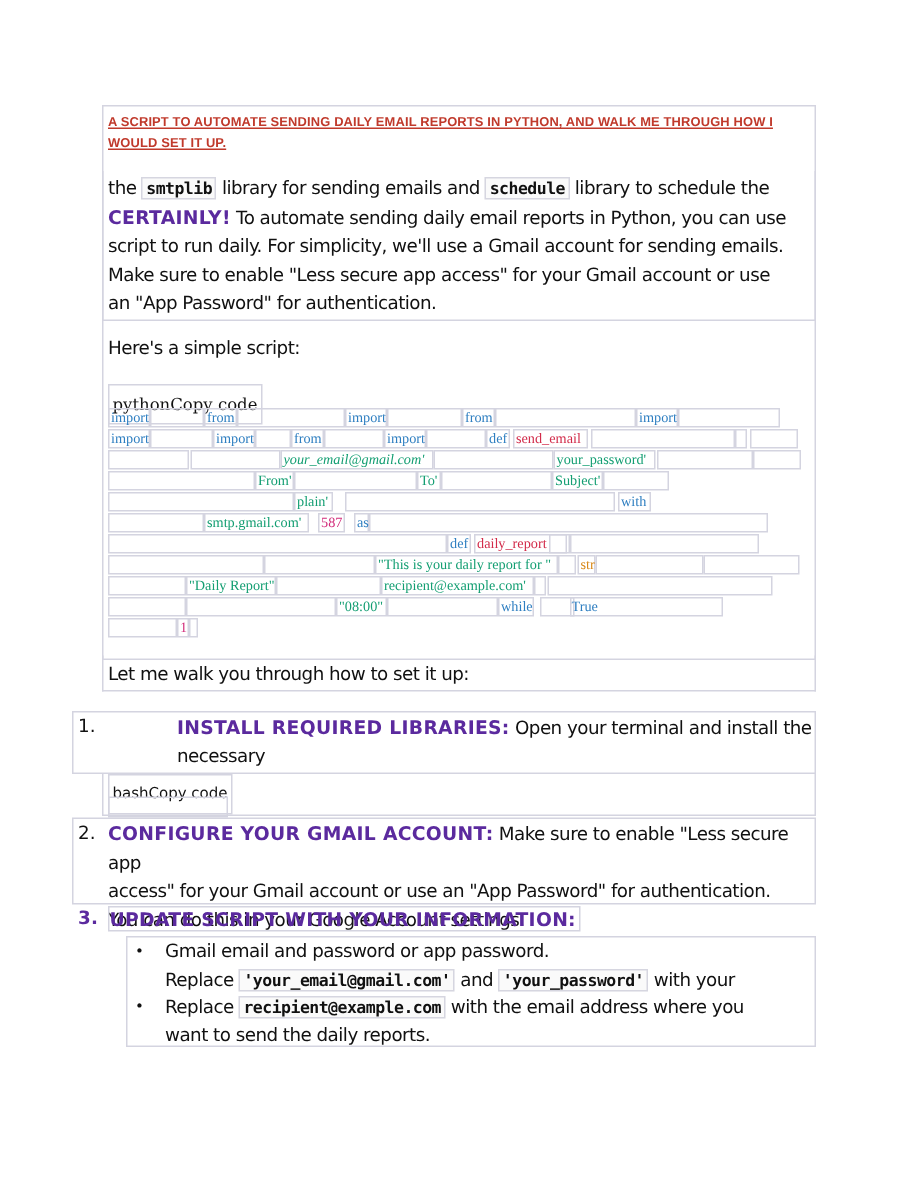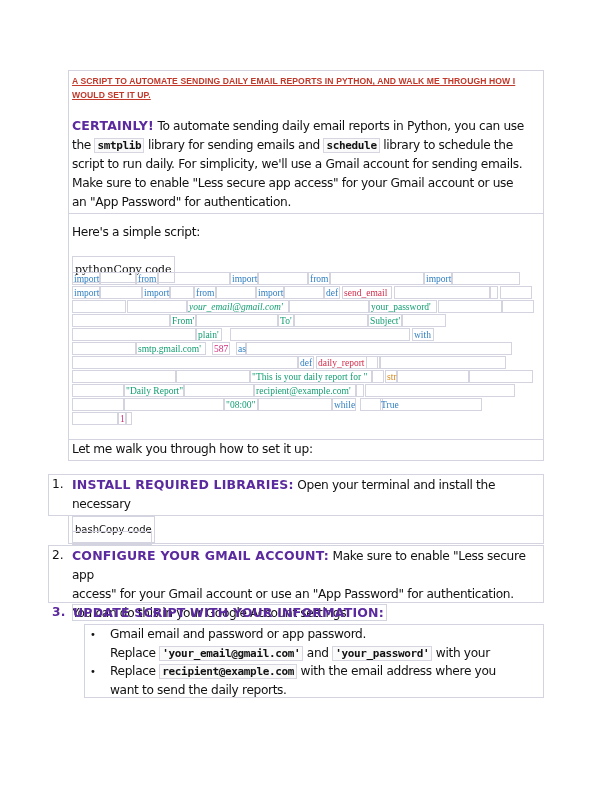--- a/index.html
+++ b/index.html
@@ -48,24 +48,24 @@
 </head>
 <body>
 
 <div class="frame" style="left:68px;top:70px;width:476px;height:370px;"></div>
 <div class="frame" style="left:68px;top:114px;width:476px;height:100px;border-top:none;"></div>
 
 <div class="title">A script to automate sending daily email reports in Python, and walk me through how I would set it up.</div>
 
 <div class="para" style="top:116px;">
   <div>
+    <span>the </span><span class="code-inline">smtplib</span><span> library for sending emails and </span><span class="code-inline">schedule</span><span> library to schedule the</span>
+  </div>
+  <div>
     <span class="kw-head">Certainly!</span><span> To automate sending daily email reports in Python, you can use</span>
-  </div>
-  <div>
-    <span>the </span><span class="code-inline">smtplib</span><span> library for sending emails and </span><span class="code-inline">schedule</span><span> library to schedule the</span>
   </div>
   <div>script to run daily. For simplicity, we'll use a Gmail account for sending emails.</div>
   <div>Make sure to enable "Less secure app access" for your Gmail account or  use</div>
   <div>an "App Password" for authentication.</div>
 </div>
 
 <div class="para" style="top:223px;">Here's a simple script:</div>
 
 <div class="copy-label" style="left:72px;top:256px;">pythonCopy code</div>
 
@@ -155,21 +155,21 @@
   <span class="cb" style="left:72px;top:412px;width:46px;"></span>
   <span class="tok t-num" style="left:118px;top:412px;width:8px;">1</span>
   <span class="cb" style="left:126px;top:412px;width:6px;"></span>
 </div>
 
 <div class="frame" style="left:68px;top:437px;width:476px;height:24px;border-top:none;"></div>
 <div class="para" style="top:440px;">Let me walk you through how to set it up:</div>
 
 <div class="frame" style="left:48px;top:474px;width:496px;height:42px;"></div>
 <div class="list-num" style="top:475px;">1.</div>
-<div class="para" style="top:475px;">
+<div class="para" style="top:475px;margin-left:46px;">
   <div>
     <span class="kw-head">Install Required Libraries:</span><span> Open your terminal and install the necessary</span>
   </div>
 </div>
 
 <div class="frame" style="left:68px;top:516px;width:476px;height:28px;border-top:none;"></div>
 <div class="copy-label" style="left:72px;top:516px;font-family:'DejaVu Sans',sans-serif;font-size:10px;">bashCopy code</div>
 <div class="cb" style="left:72px;top:531px;width:80px;height:14px;"></div>
 
 <div class="frame" style="left:48px;top:545px;width:496px;height:58px;"></div>

